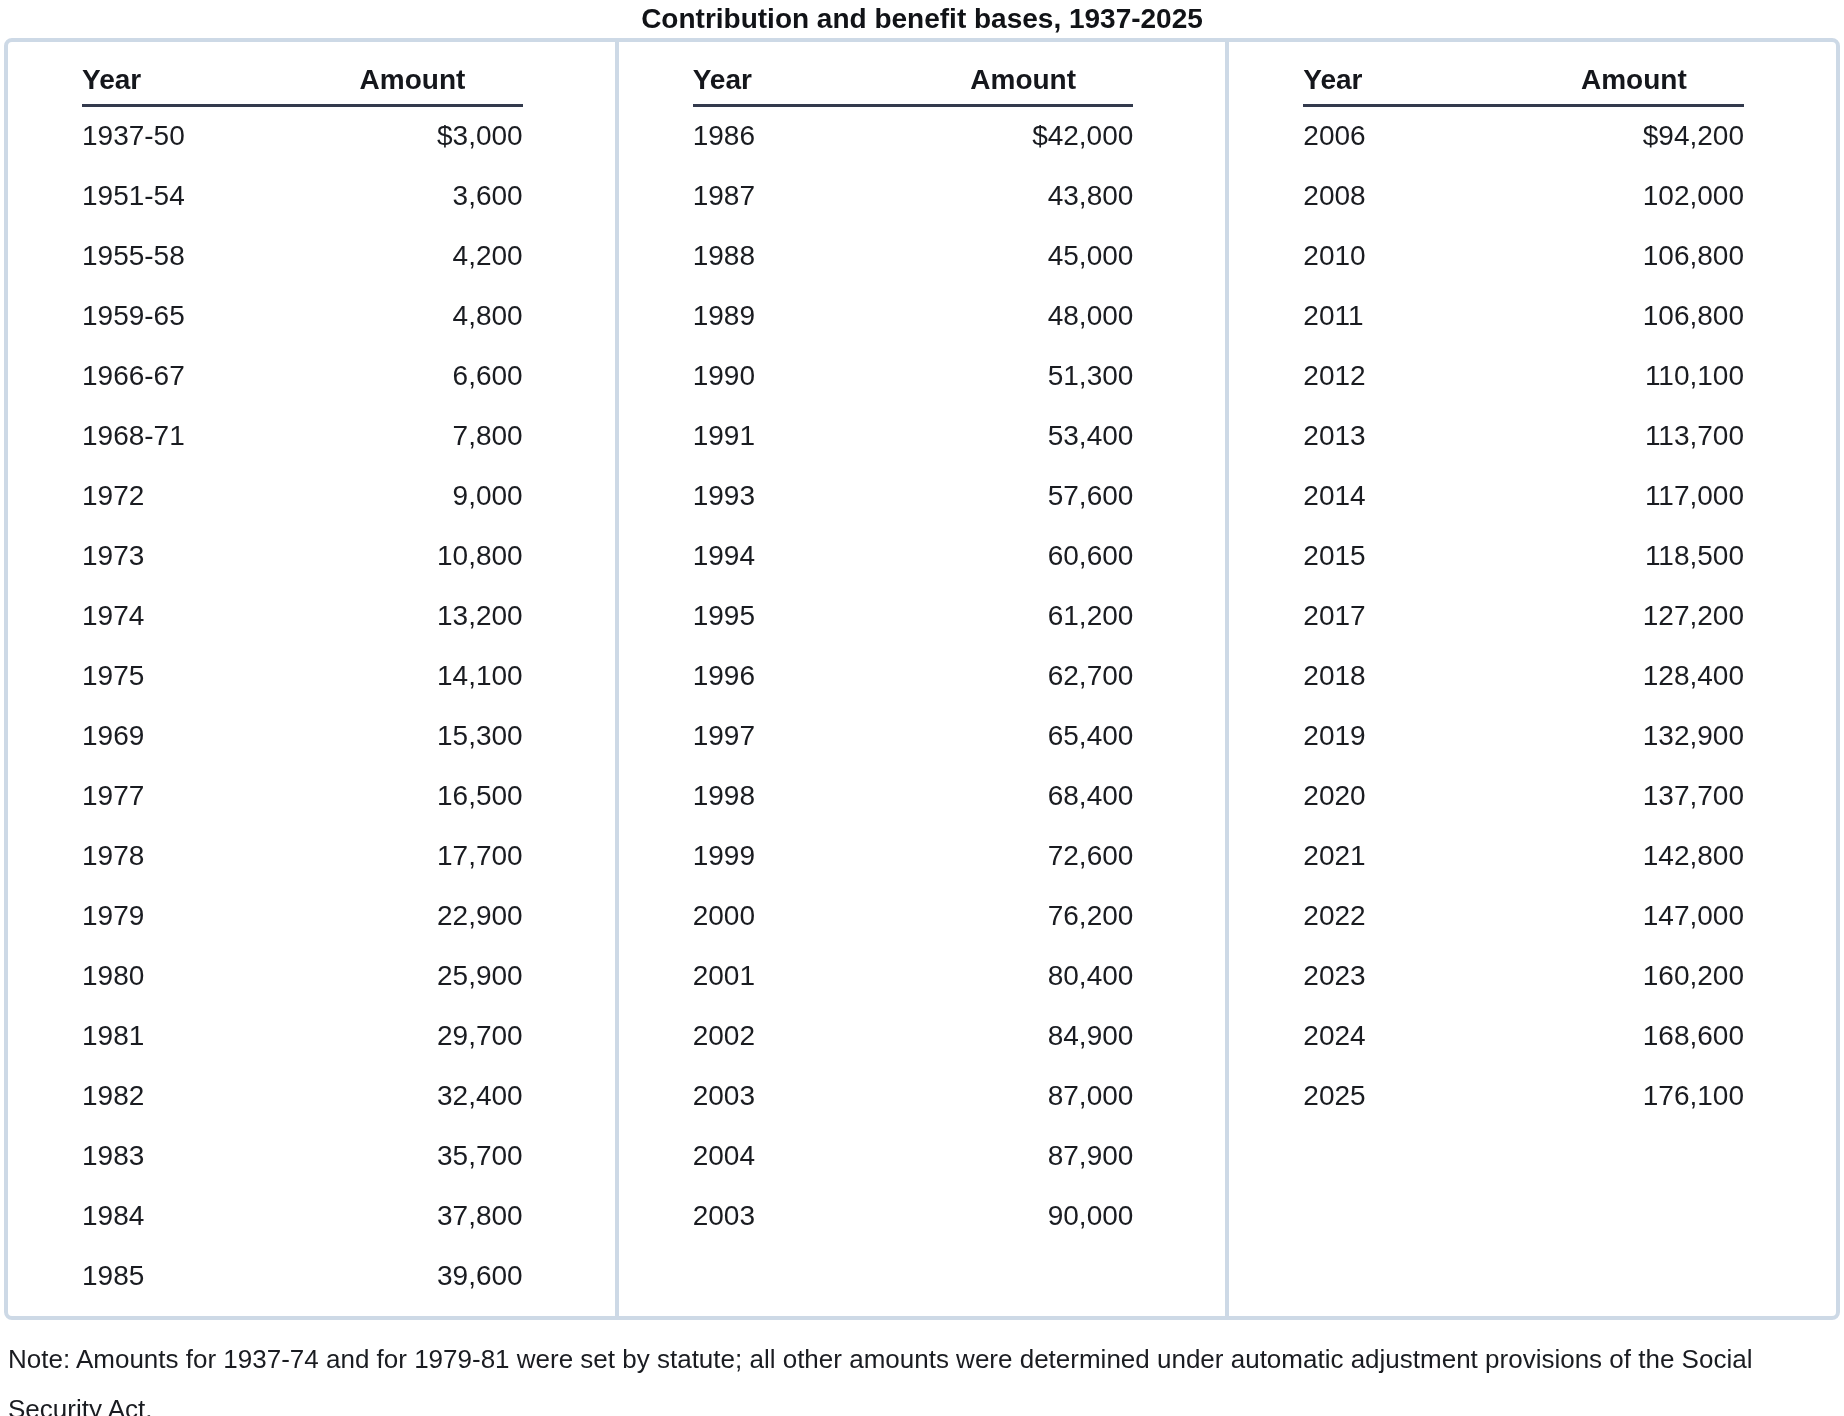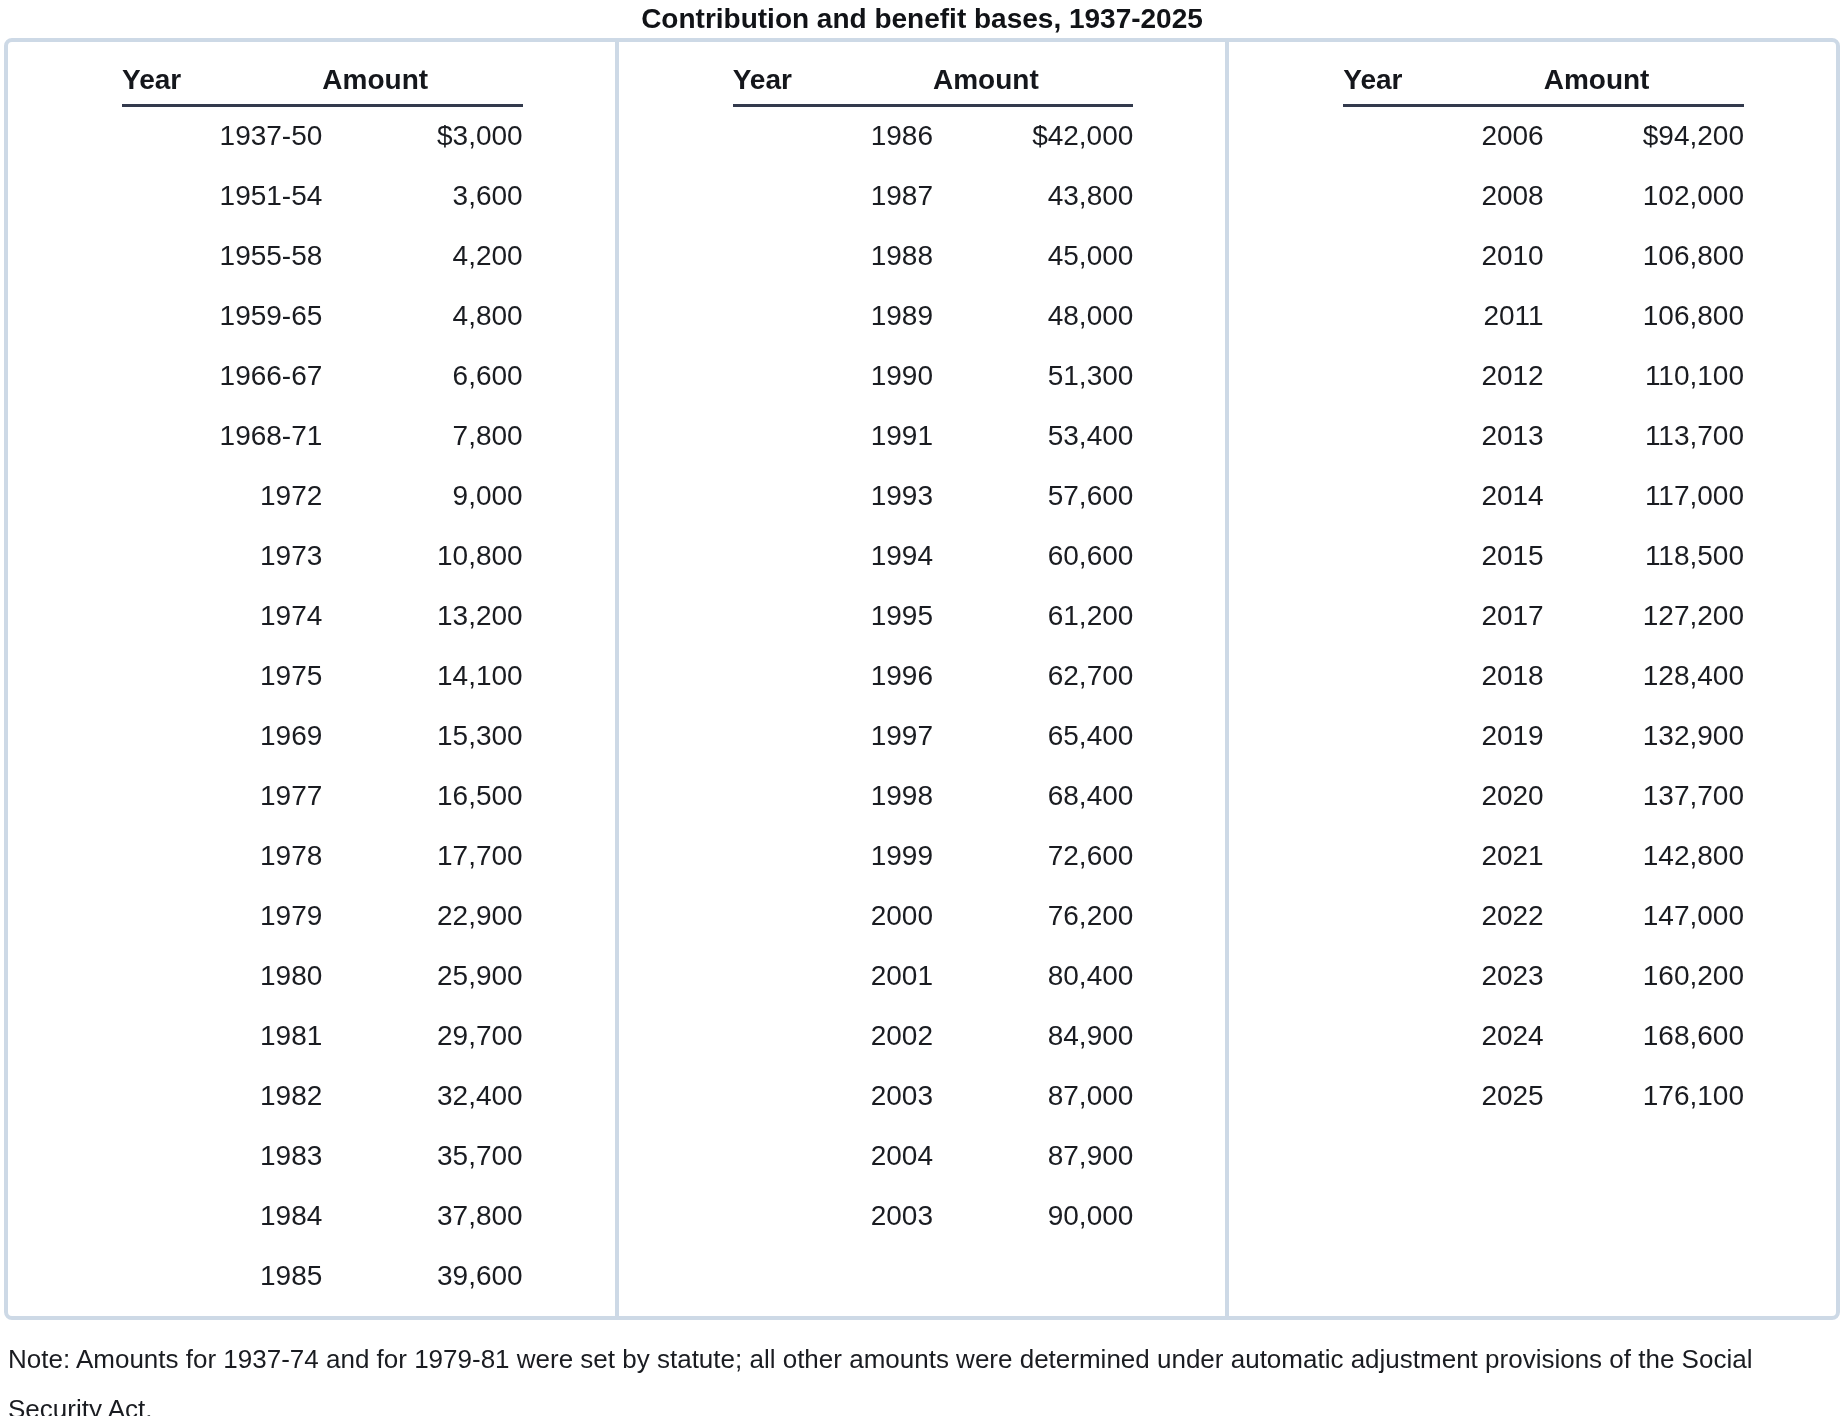--- a/index.html
+++ b/index.html
@@ -31,49 +31,49 @@
     margin:0 4px;
     border:4px solid var(--border);
     border-radius:8px;
     display:flex;
     align-items:stretch;
     background:#ffffff;
   }
   .col{
     flex:1 1 0;
     min-width:0;
-    padding:22px 92px 10px 114px;
+    padding:22px 92px 10px 74px;
   }
   .col + .col{
     border-left:4px solid var(--border);
   }
   table{
     width:100%;
     border-collapse:collapse;
     table-layout:fixed;
   }
   th{
     font-size:28px;
     font-weight:700;
     line-height:32px;
     padding:0 0 8px 0;
     border-bottom:3px solid var(--underline);
     color:#15171c;
   }
   th.year-h{text-align:left;}
-  th.amount-h{text-align:left;}
+  th.amount-h{text-align:center;}
   td{
     font-size:28px;
     font-weight:400;
     height:60px;
     padding:0;
     vertical-align:middle;
     white-space:nowrap;
   }
-  td.year-cell{text-align:right;}
+  td.year-cell{text-align:left;}
   td.amount-cell{text-align:right;}
   .note{
     margin:14px 8px 0 8px;
     font-size:26px;
     line-height:50px;
     color:var(--text);
   }
 </style>
 </head>
 <body>

